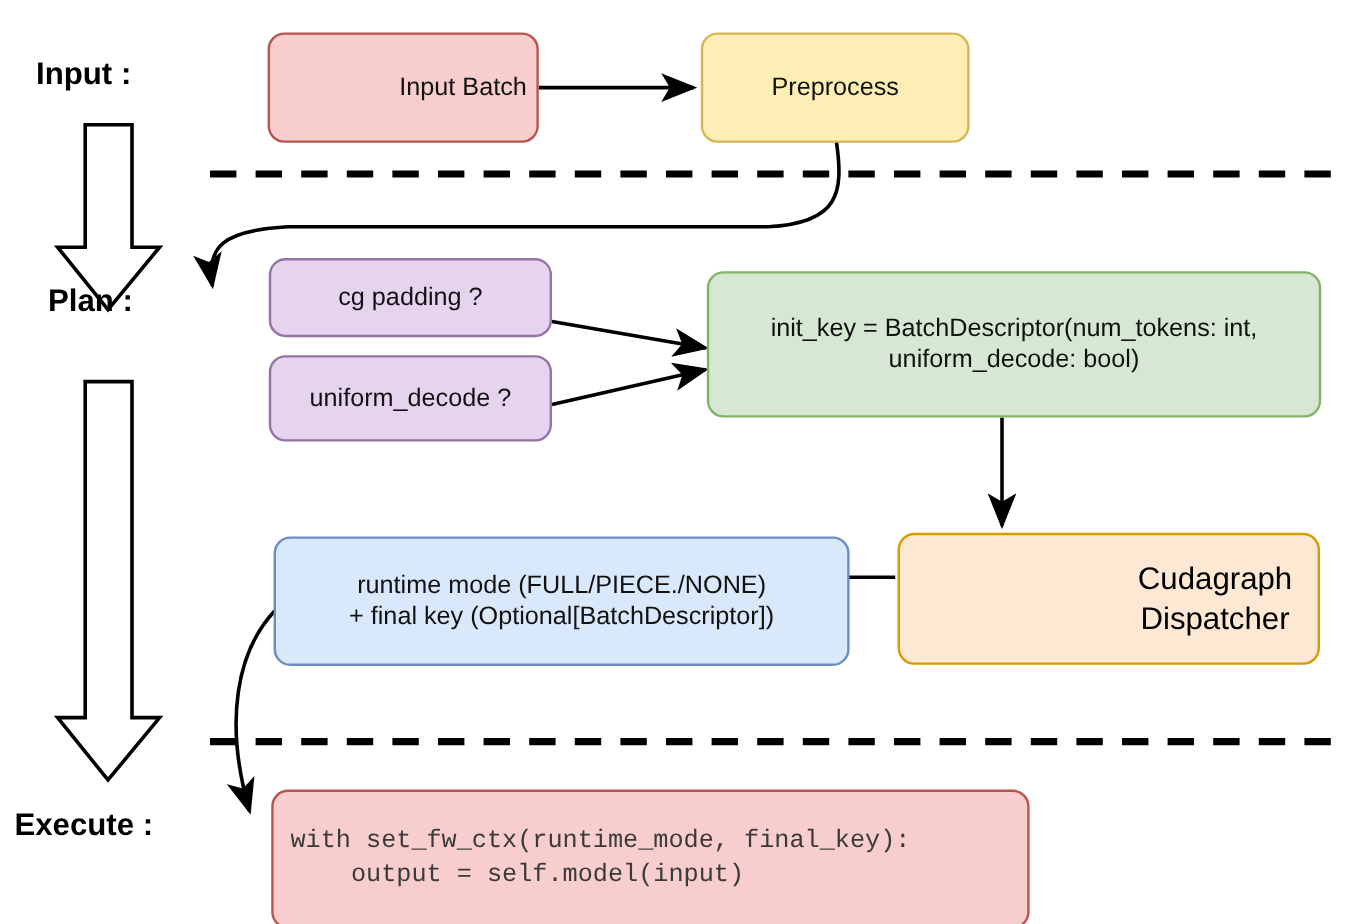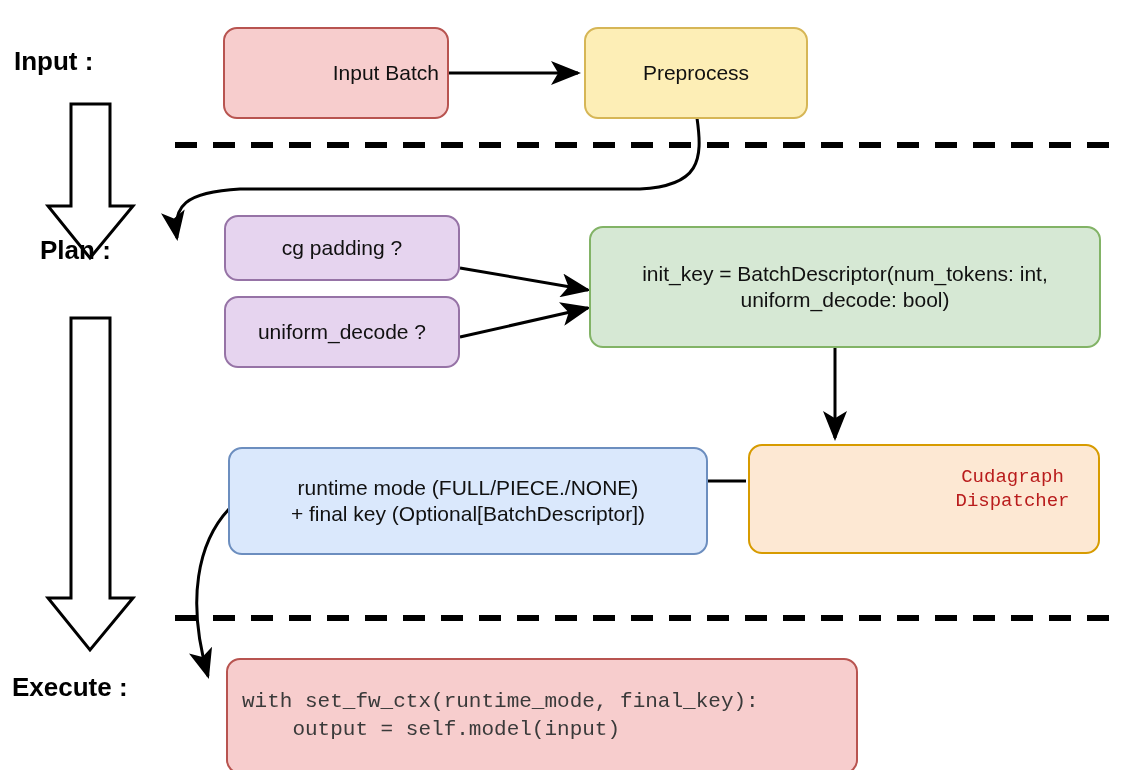--- a/index.html
+++ b/index.html
@@ -70,23 +70,23 @@
     justify-content: flex-start;
     text-align: left;
     padding-left: 14px;
   }
   .node.code .node-text {
     white-space: pre;
     line-height: 1.35;
   }
   .dispatch-label-right {
     position: absolute;
-    font-family: Liberation Mono, monospace;
-    font-size: 19px;
-    color: #b91c1c;
+    font-family: Liberation Sans, sans-serif;
+    font-size: 26px;
+    color: #000000;
     text-align: center;
     line-height: 1.25;
     white-space: pre-line;
   }
 </style>
 </head>
 <body>
 
 <div id="canvas">
 
@@ -112,21 +112,21 @@
 
     <line x1="746" y1="481" x2="638" y2="481" stroke="#000000" stroke-width="3" marker-end="url(#arrowhead)"></line>
 
     <path d="M 229,509 C 198,542 186,600 208,676" fill="none" stroke="#000000" stroke-width="3" marker-end="url(#arrowhead)"></path>
 
     <polygon points="71,104 110,104 110,206 133,206 90,258 48,206 71,206" fill="#ffffff" stroke="#000000" stroke-width="3" stroke-linejoin="miter"></polygon>
 
     <polygon points="71,318 110,318 110,598 133,598 90,650 48,598 71,598" fill="#ffffff" stroke="#000000" stroke-width="3" stroke-linejoin="miter"></polygon>
   </svg>
 
-  <div class="stage-label" style="left:14px; top:46px;">Input :</div>
+  <div class="stage-label" style="left:30px; top:46px;">Input :</div>
   <div class="stage-label" style="left:40px; top:235px;">Plan :</div>
   <div class="stage-label" style="left:12px; top:672px;">Execute :</div>
 
   <div class="node pink" style="left:223px; top:27px; width:226px; height:92px;">
     <span class="node-text">Input Batch</span>
   </div>
 
   <div class="node yellow" style="left:584px; top:27px; width:224px; height:92px;justify-content:center;">
     <span class="node-text">Preprocess</span>
   </div>

